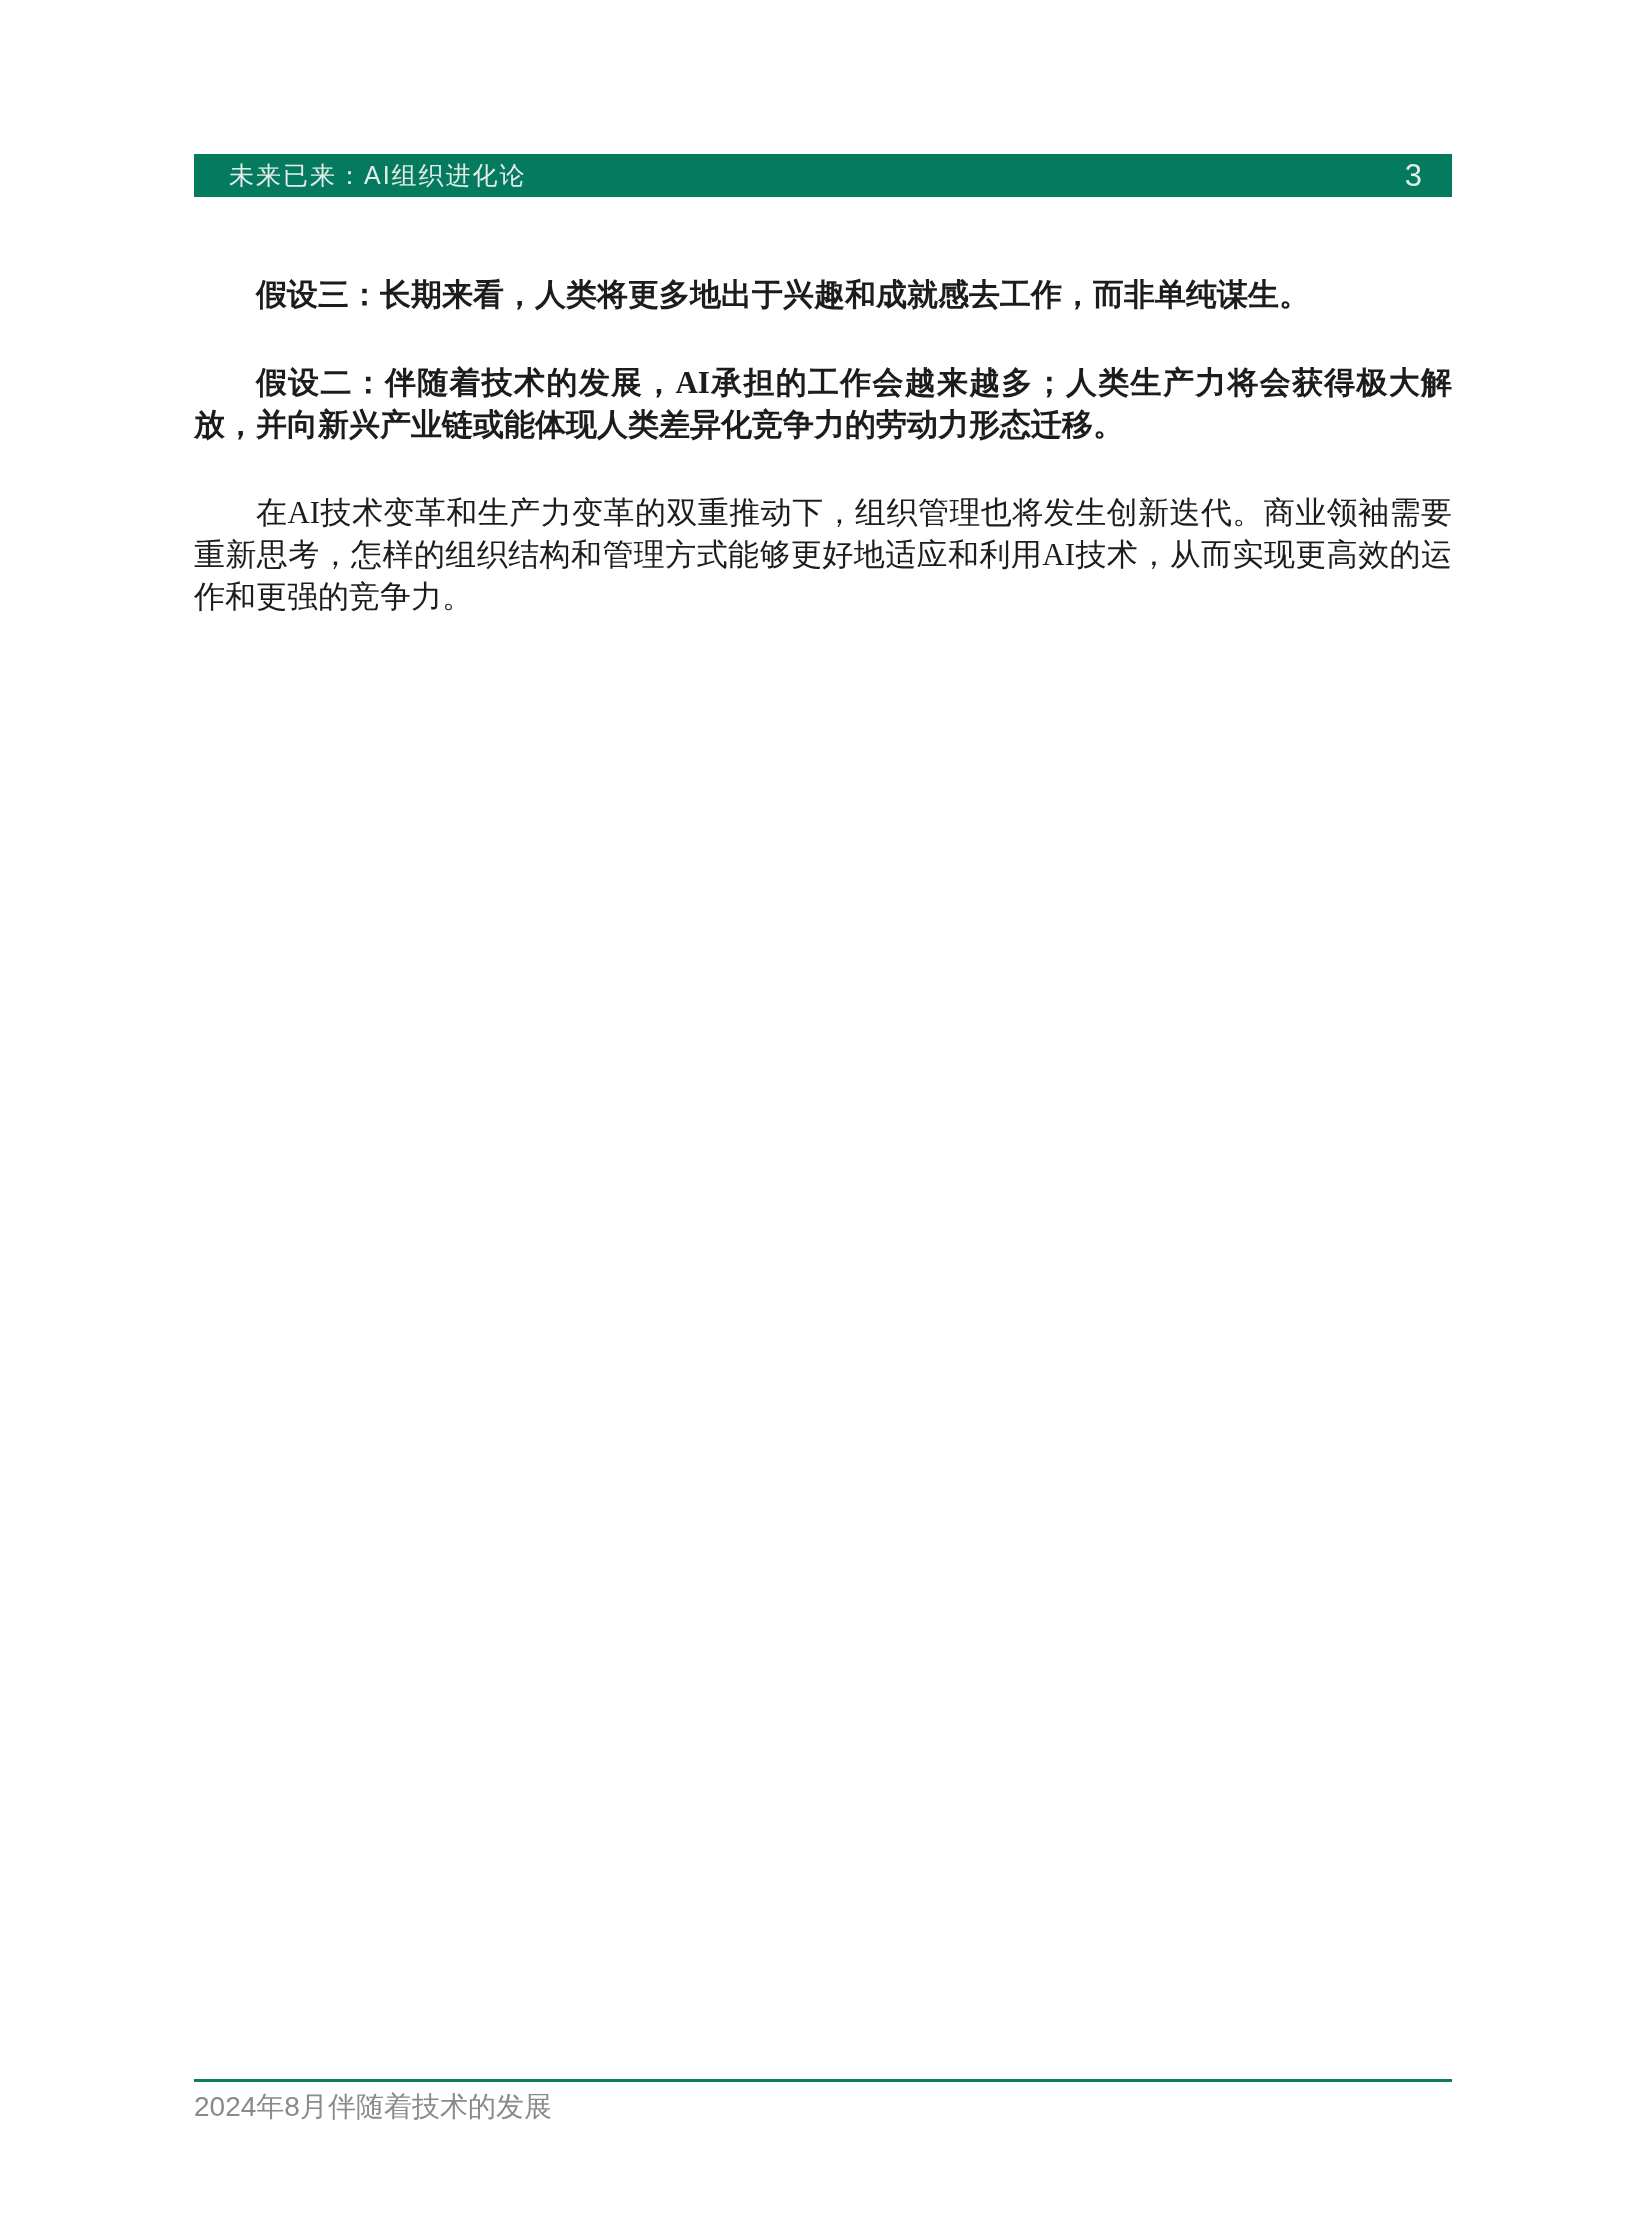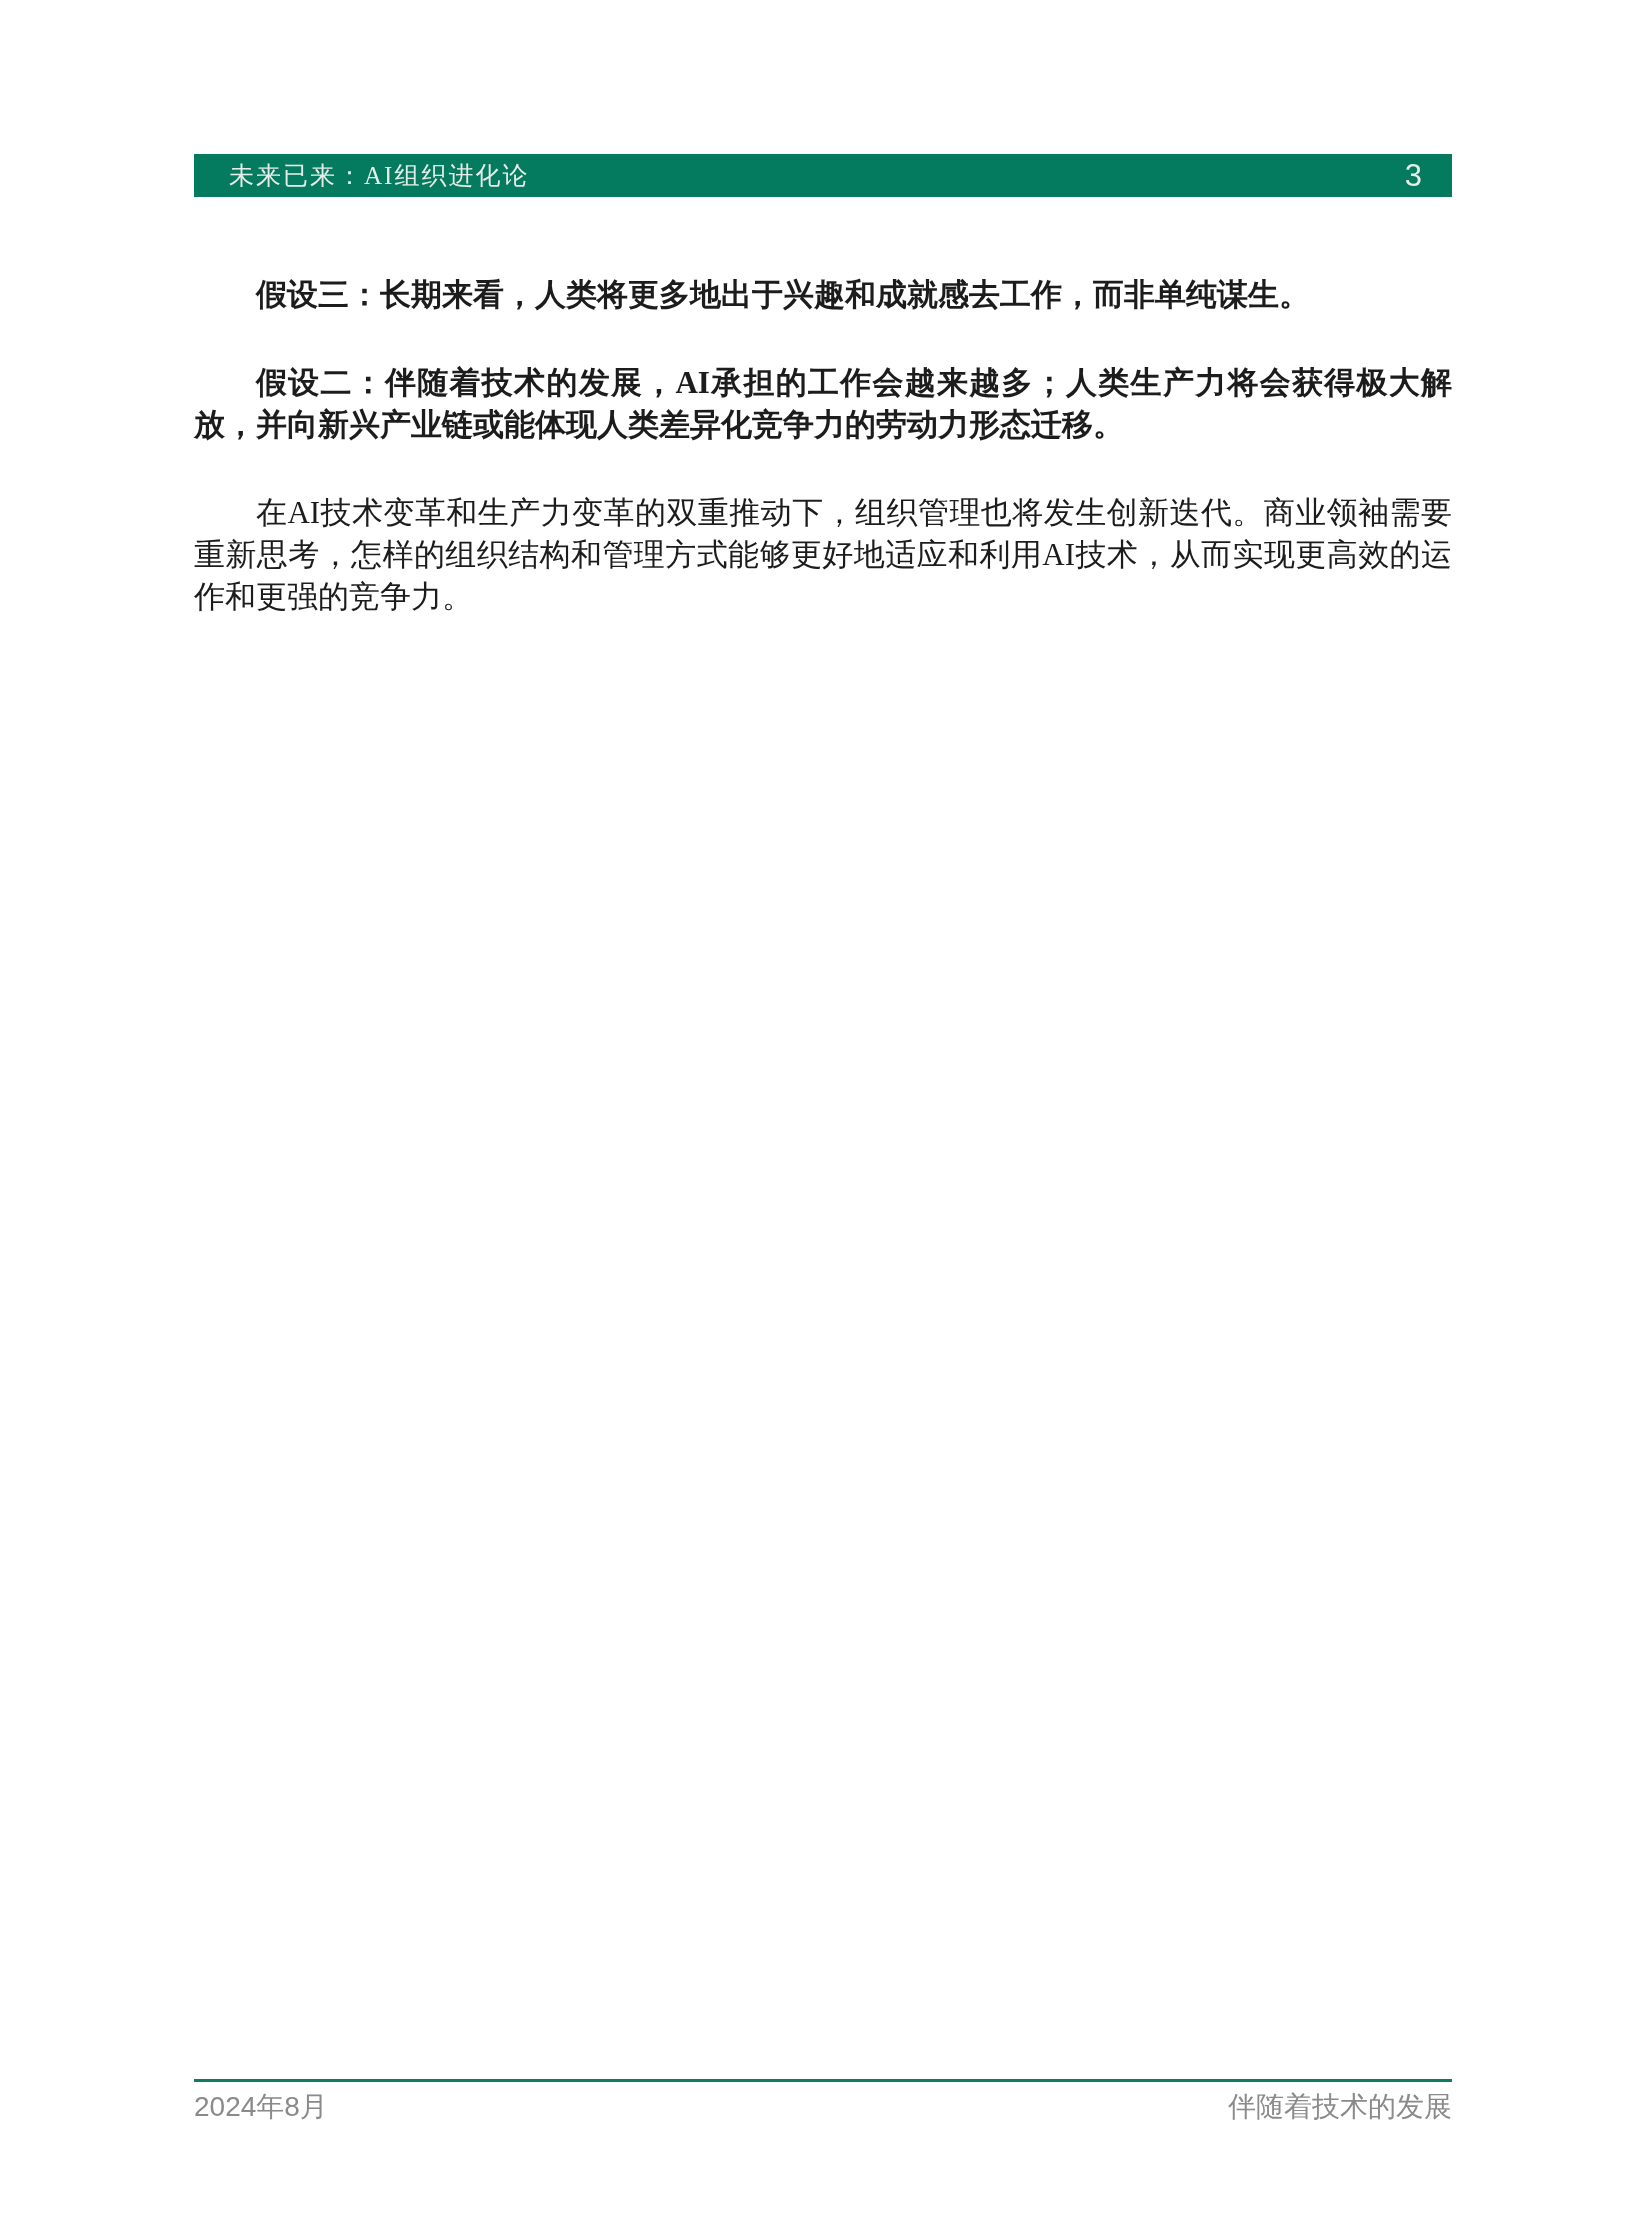--- a/index.html
+++ b/index.html
@@ -25,21 +25,21 @@
     position:absolute;
     left:194px; top:154px;
     width:1258px; height:43px;
     background:var(--brand-green);
     display:flex;
     justify-content:space-between;
     align-items:center;
     padding:0 30px 0 35px;
   }
   .topbar .running-title{
-    font-family:Liberation Serif, serif;
+    font-family:Liberation Sans, sans-serif;
     font-size:25px;
     letter-spacing:2px;
     color:var(--header-text);
     white-space:nowrap;
   }
   .topbar .page-num{
     font-family:"Liberation Sans","DejaVu Sans",sans-serif;
     font-size:31px;
     color:var(--header-text);
   }
@@ -64,21 +64,20 @@
     position:absolute;
     left:194px; top:2079px;
     width:1258px; height:3px;
     background:var(--rule-green);
   }
   .footer-row{
     position:absolute;
     left:194px; top:2088px;
     width:1258px;
     display:flex;
-    justify-content:space-between;
     align-items:baseline;
     font-family:"Liberation Sans","DejaVu Sans",sans-serif;
     font-size:28px;
     color:var(--footer-gray);
   }
 </style>
 </head>
 <body>
 
 <div class="page">

